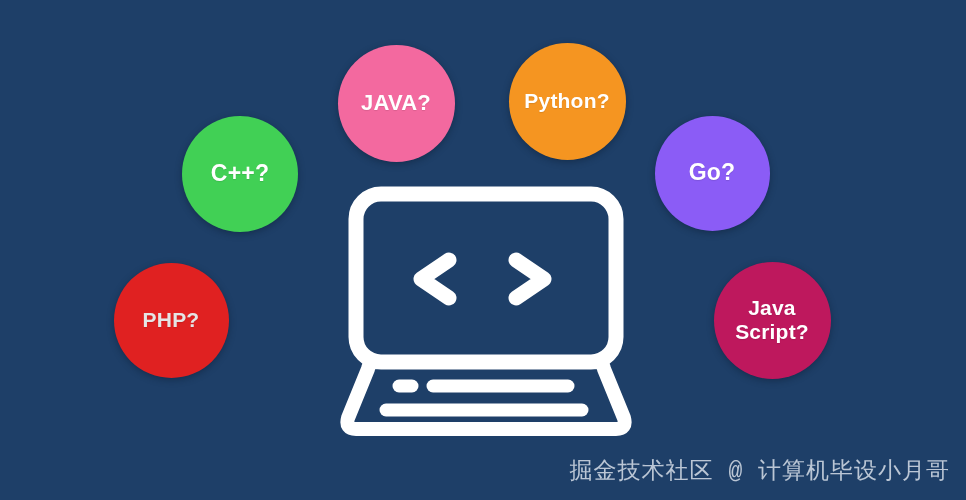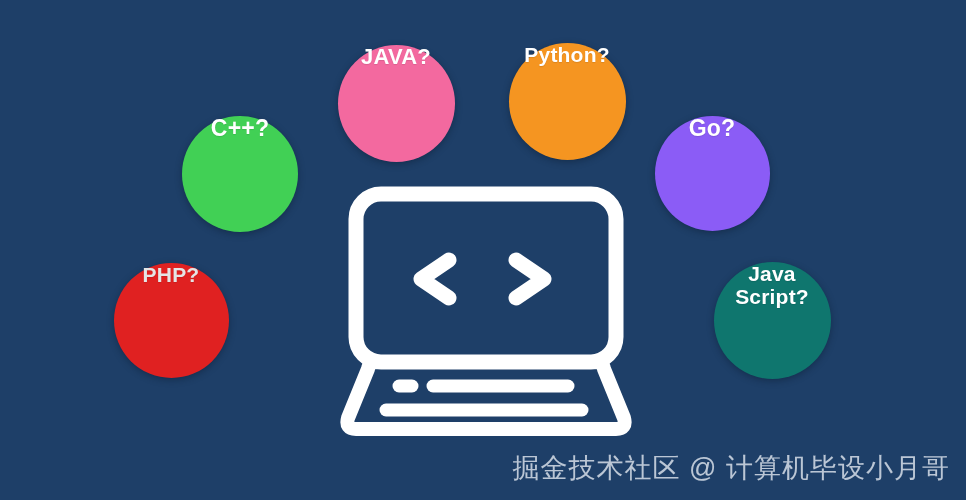--- a/index.html
+++ b/index.html
@@ -18,20 +18,21 @@
     height: 500px;
     overflow: hidden;
     background: #1e3f68;
   }
 
   
   .bubble {
     position: absolute;
     border-radius: 50%;
     display: flex;
+    align-items: center;
     justify-content: center;
     text-align: center;
     color: #ffffff;
     font-weight: bold;
     letter-spacing: 0.2px;
     line-height: 1.12;
     user-select: none;
     box-shadow: 0 2px 7px rgba(8, 20, 38, 0.38);
   }
   .bubble .bubble-label {
@@ -55,22 +56,22 @@
     width: 306px;
     height: 252px;
   }
   .laptop svg { display: block; width: 100%; height: 100%; }
 
   
   .watermark {
     position: absolute;
     right: 16px;
     bottom: 14px;
-    font-family: Liberation Sans, sans-serif;
-    font-size: 27px;
+    font-family: Liberation Mono, monospace;
+    font-size: 23px;
     color: rgba(226, 232, 240, 0.80);
     letter-spacing: 1px;
     white-space: nowrap;
     user-select: none;
   }
 </style>
 </head>
 <body>
 
 <div class="stage" style="background: rgb(30, 63, 104); width: 966px; height: 500px;">
@@ -88,21 +89,21 @@
   </div>
 
   <div class="bubble bubble-python" style="background: rgb(245, 149, 33); color: rgb(255, 255, 255); width: 117px; height: 117px; left: 508.5px; top: 42.5px;">
     <span class="bubble-label">Python?</span>
   </div>
 
   <div class="bubble bubble-go" style="background: #8b5cf6; color: rgb(255, 255, 255); width: 115px; height: 115px; left: 654.5px; top: 115.5px;">
     <span class="bubble-label">Go?</span>
   </div>
 
-  <div class="bubble bubble-javascript" style="background: #0f766e; color: rgb(255, 255, 255); width: 117px; height: 117px; left: 713.5px; top: 261.5px;">
+  <div class="bubble bubble-javascript" style="background: #be185d; color: rgb(255, 255, 255); width: 117px; height: 117px; left: 713.5px; top: 261.5px;">
     <span class="bubble-label">Java
 Script?</span>
   </div>
 
   <div class="laptop">
     <svg viewBox="0 0 306 252" xmlns="http://www.w3.org/2000/svg" fill="none" stroke="#ffffff" stroke-linecap="round" stroke-linejoin="round">
 
       <rect x="23" y="8" width="260" height="168" rx="25" ry="25" stroke-width="15"></rect>
 
       <polyline points="116,74 88,93 116,112" stroke-width="15"></polyline>

